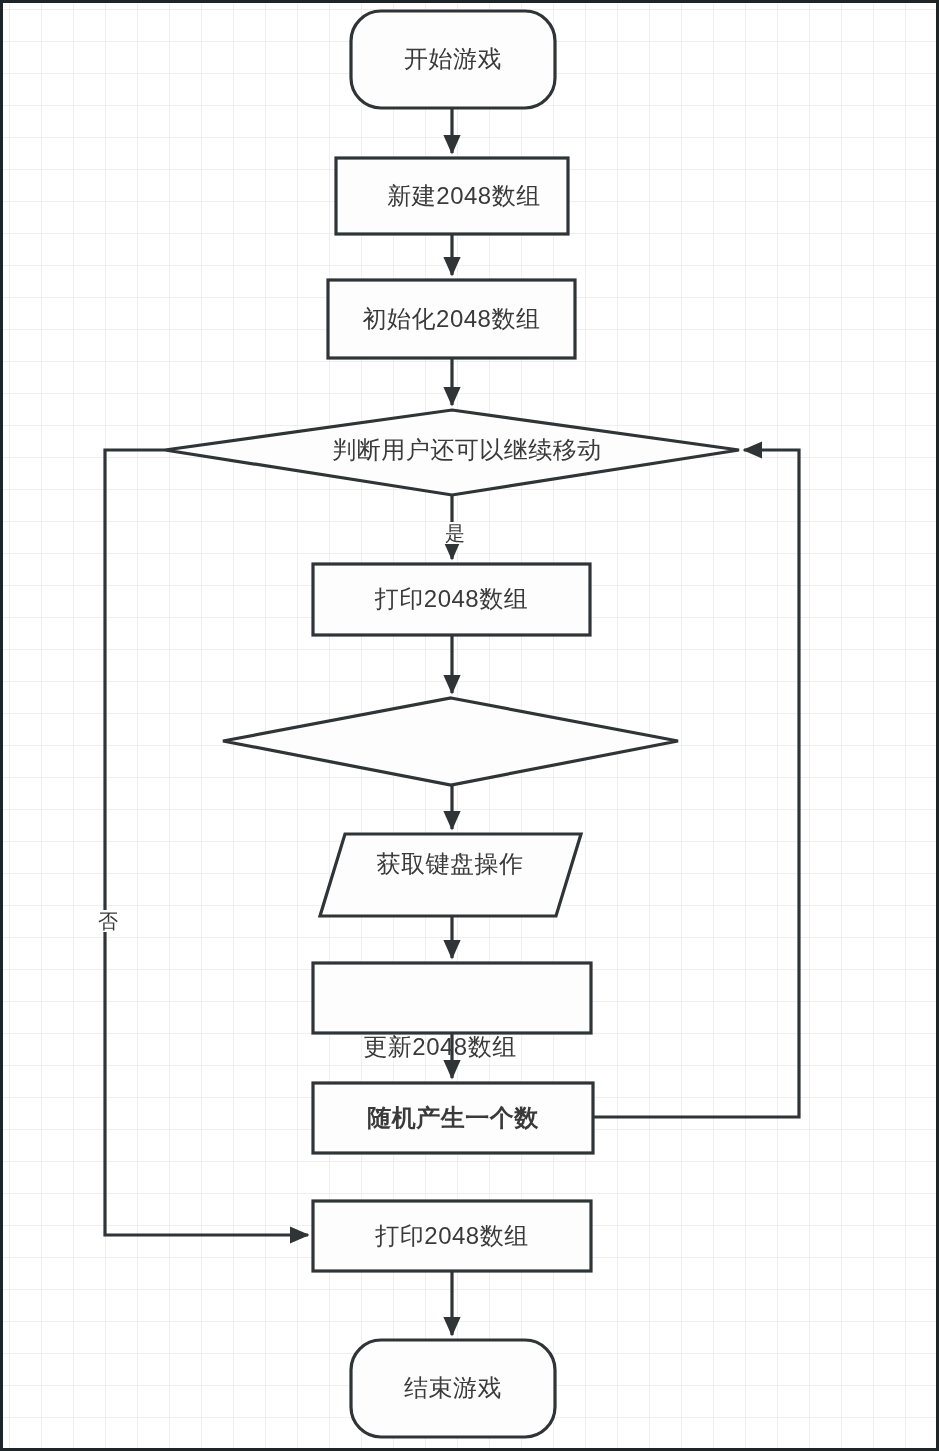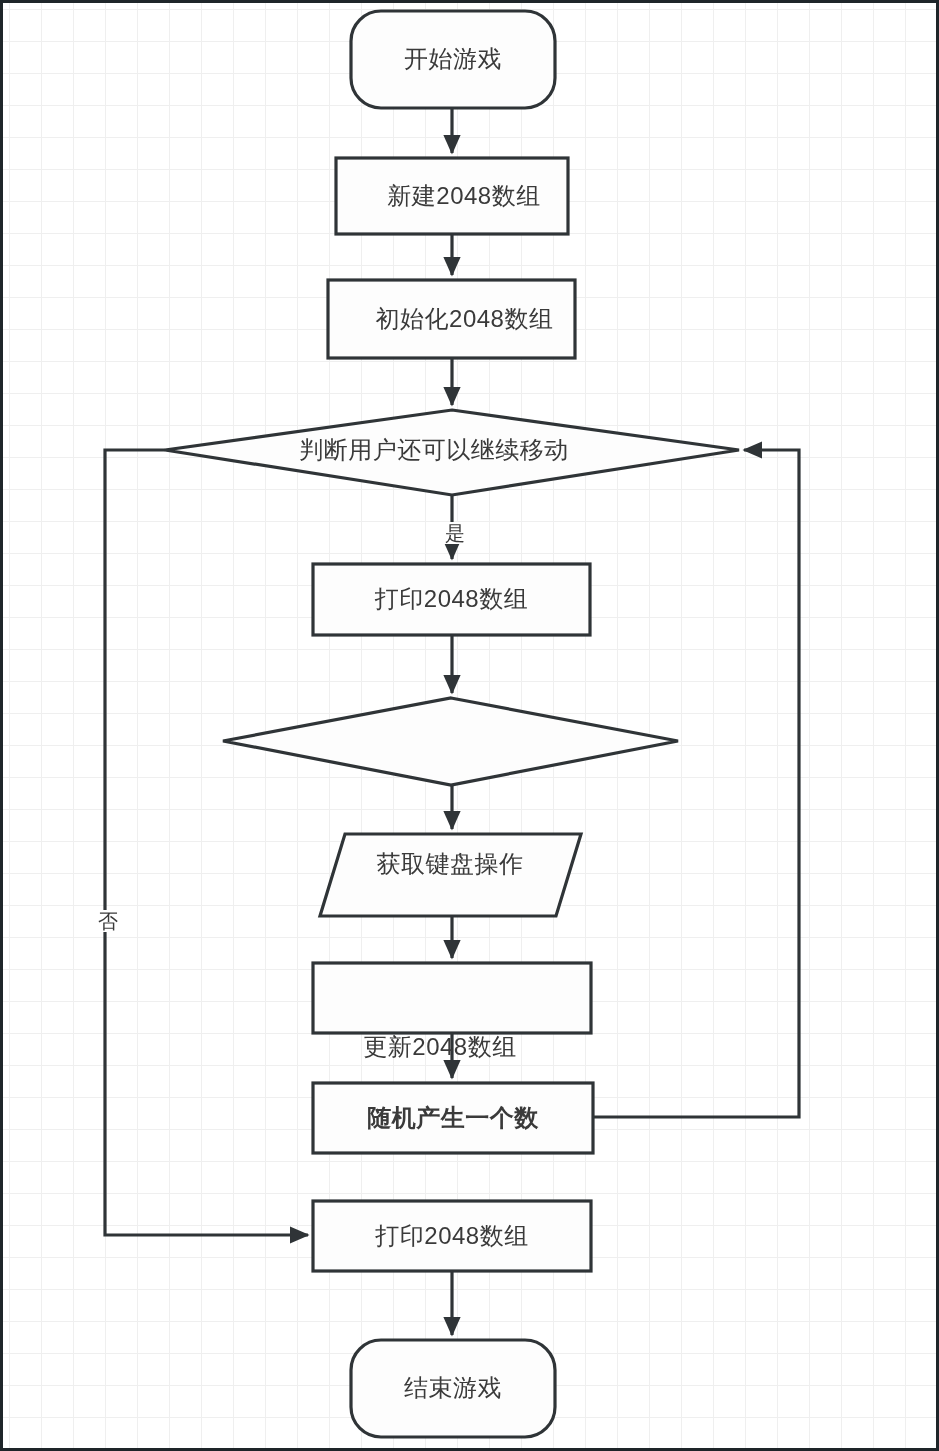--- a/index.html
+++ b/index.html
@@ -103,22 +103,22 @@
       <line x1="449" y1="913" x2="449" y2="955" marker-end="url(#arrow)"></line>
       <line x1="449" y1="1030" x2="449" y2="1075" marker-end="url(#arrow)"></line>
       <line x1="449" y1="1268" x2="449" y2="1332" marker-end="url(#arrow)"></line>
       <path d="M 590 1114 L 796 1114 L 796 447 L 741 447" marker-end="url(#arrow)"></path>
       <path d="M 162 447 L 102 447 L 102 1232 L 305 1232" marker-end="url(#arrow)"></path>
     </g>
   </svg>
 
   <div class="node-label" style="left:348px;top:8px;width:204px;height:97px;">开始游戏</div>
   <div class="node-label" style="left:333px;top:155px;width:256px;height:76px;">新建2048数组</div>
-  <div class="node-label" style="left:325px;top:277px;width:247px;height:78px;padding-left:13px;">初始化2048数组</div>
-  <div class="node-label" style="left:144px;top:422px;width:574px;height:50px;">判断用户还可以继续移动</div>
+  <div class="node-label" style="left:325px;top:277px;width:247px;height:78px;">初始化2048数组</div>
+  <div class="node-label" style="left:177px;top:422px;width:574px;height:50px;">判断用户还可以继续移动</div>
   <div class="node-label" style="left:310px;top:561px;width:277px;height:71px;">打印2048数组</div>
   <div class="node-label" style="left:322px;top:831px;width:250px;height:60px;">获取键盘操作</div>
   <div class="node-label" style="left:310px;top:1009px;width:254px;height:70px;">更新2048数组</div>
   <div class="node-label" style="left:310px;top:1080px;width:280px;height:70px;font-weight:bold;">随机产生一个数</div>
   <div class="node-label" style="left:310px;top:1198px;width:278px;height:70px;">打印2048数组</div>
   <div class="node-label" style="left:348px;top:1337px;width:204px;height:97px;">结束游戏</div>
 
   <div class="edge-label" style="left:439px;top:519px;">是</div>
   <div class="edge-label" style="left:92px;top:907px;">否</div>
 

